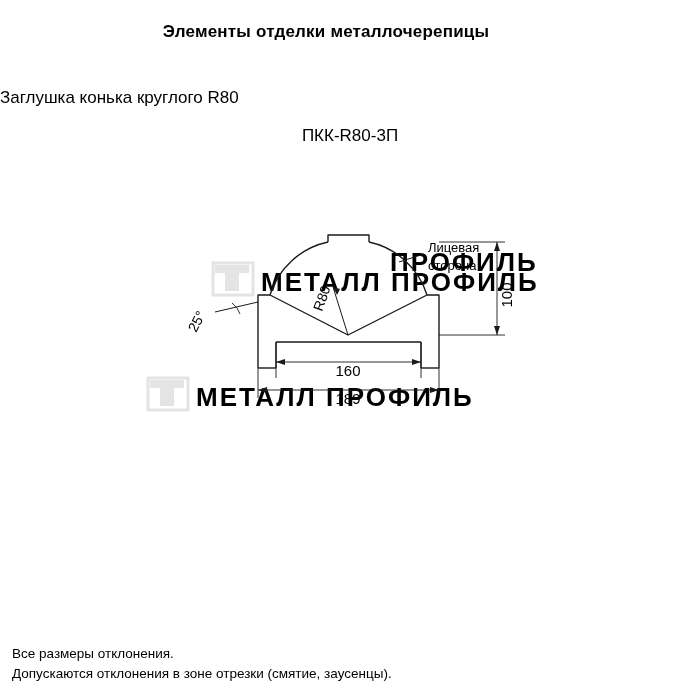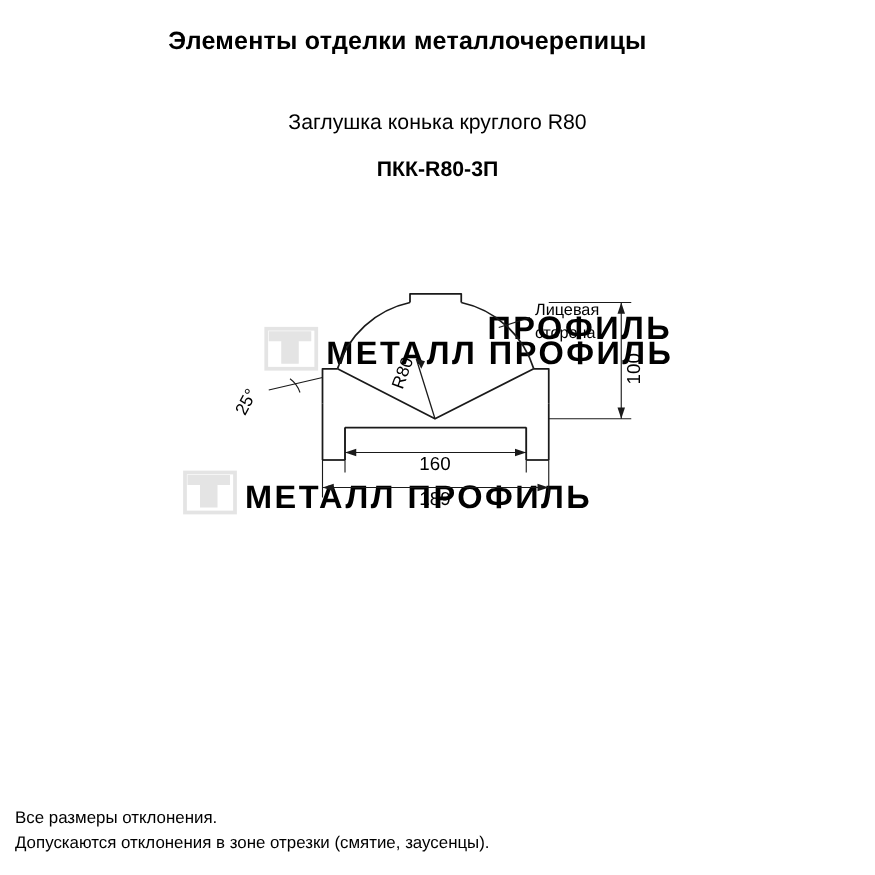--- a/index.html
+++ b/index.html
@@ -21,42 +21,40 @@
     width: 700px;
     height: 700px;
   }
 
   .title {
     position: absolute;
     top: 22px;
     left: 0;
     width: 652px;
     text-align: center;
-    font-size: 20px;
+    font-size: 17px;
     font-weight: bold;
     letter-spacing: 0.2px;
   }
 
   .subtitle {
     position: absolute;
     top: 88px;
     left: 0;
     width: 700px;
-    text-align: center;
     font-size: 17px;
   }
 
   .code {
     position: absolute;
     top: 126px;
     left: 0;
     width: 700px;
     text-align: center;
     font-size: 17px;
-    font-weight: bold;
   }
 
   .drawing {
     position: absolute;
     top: 190px;
     left: 0;
     width: 700px;
     height: 260px;
   }
 

